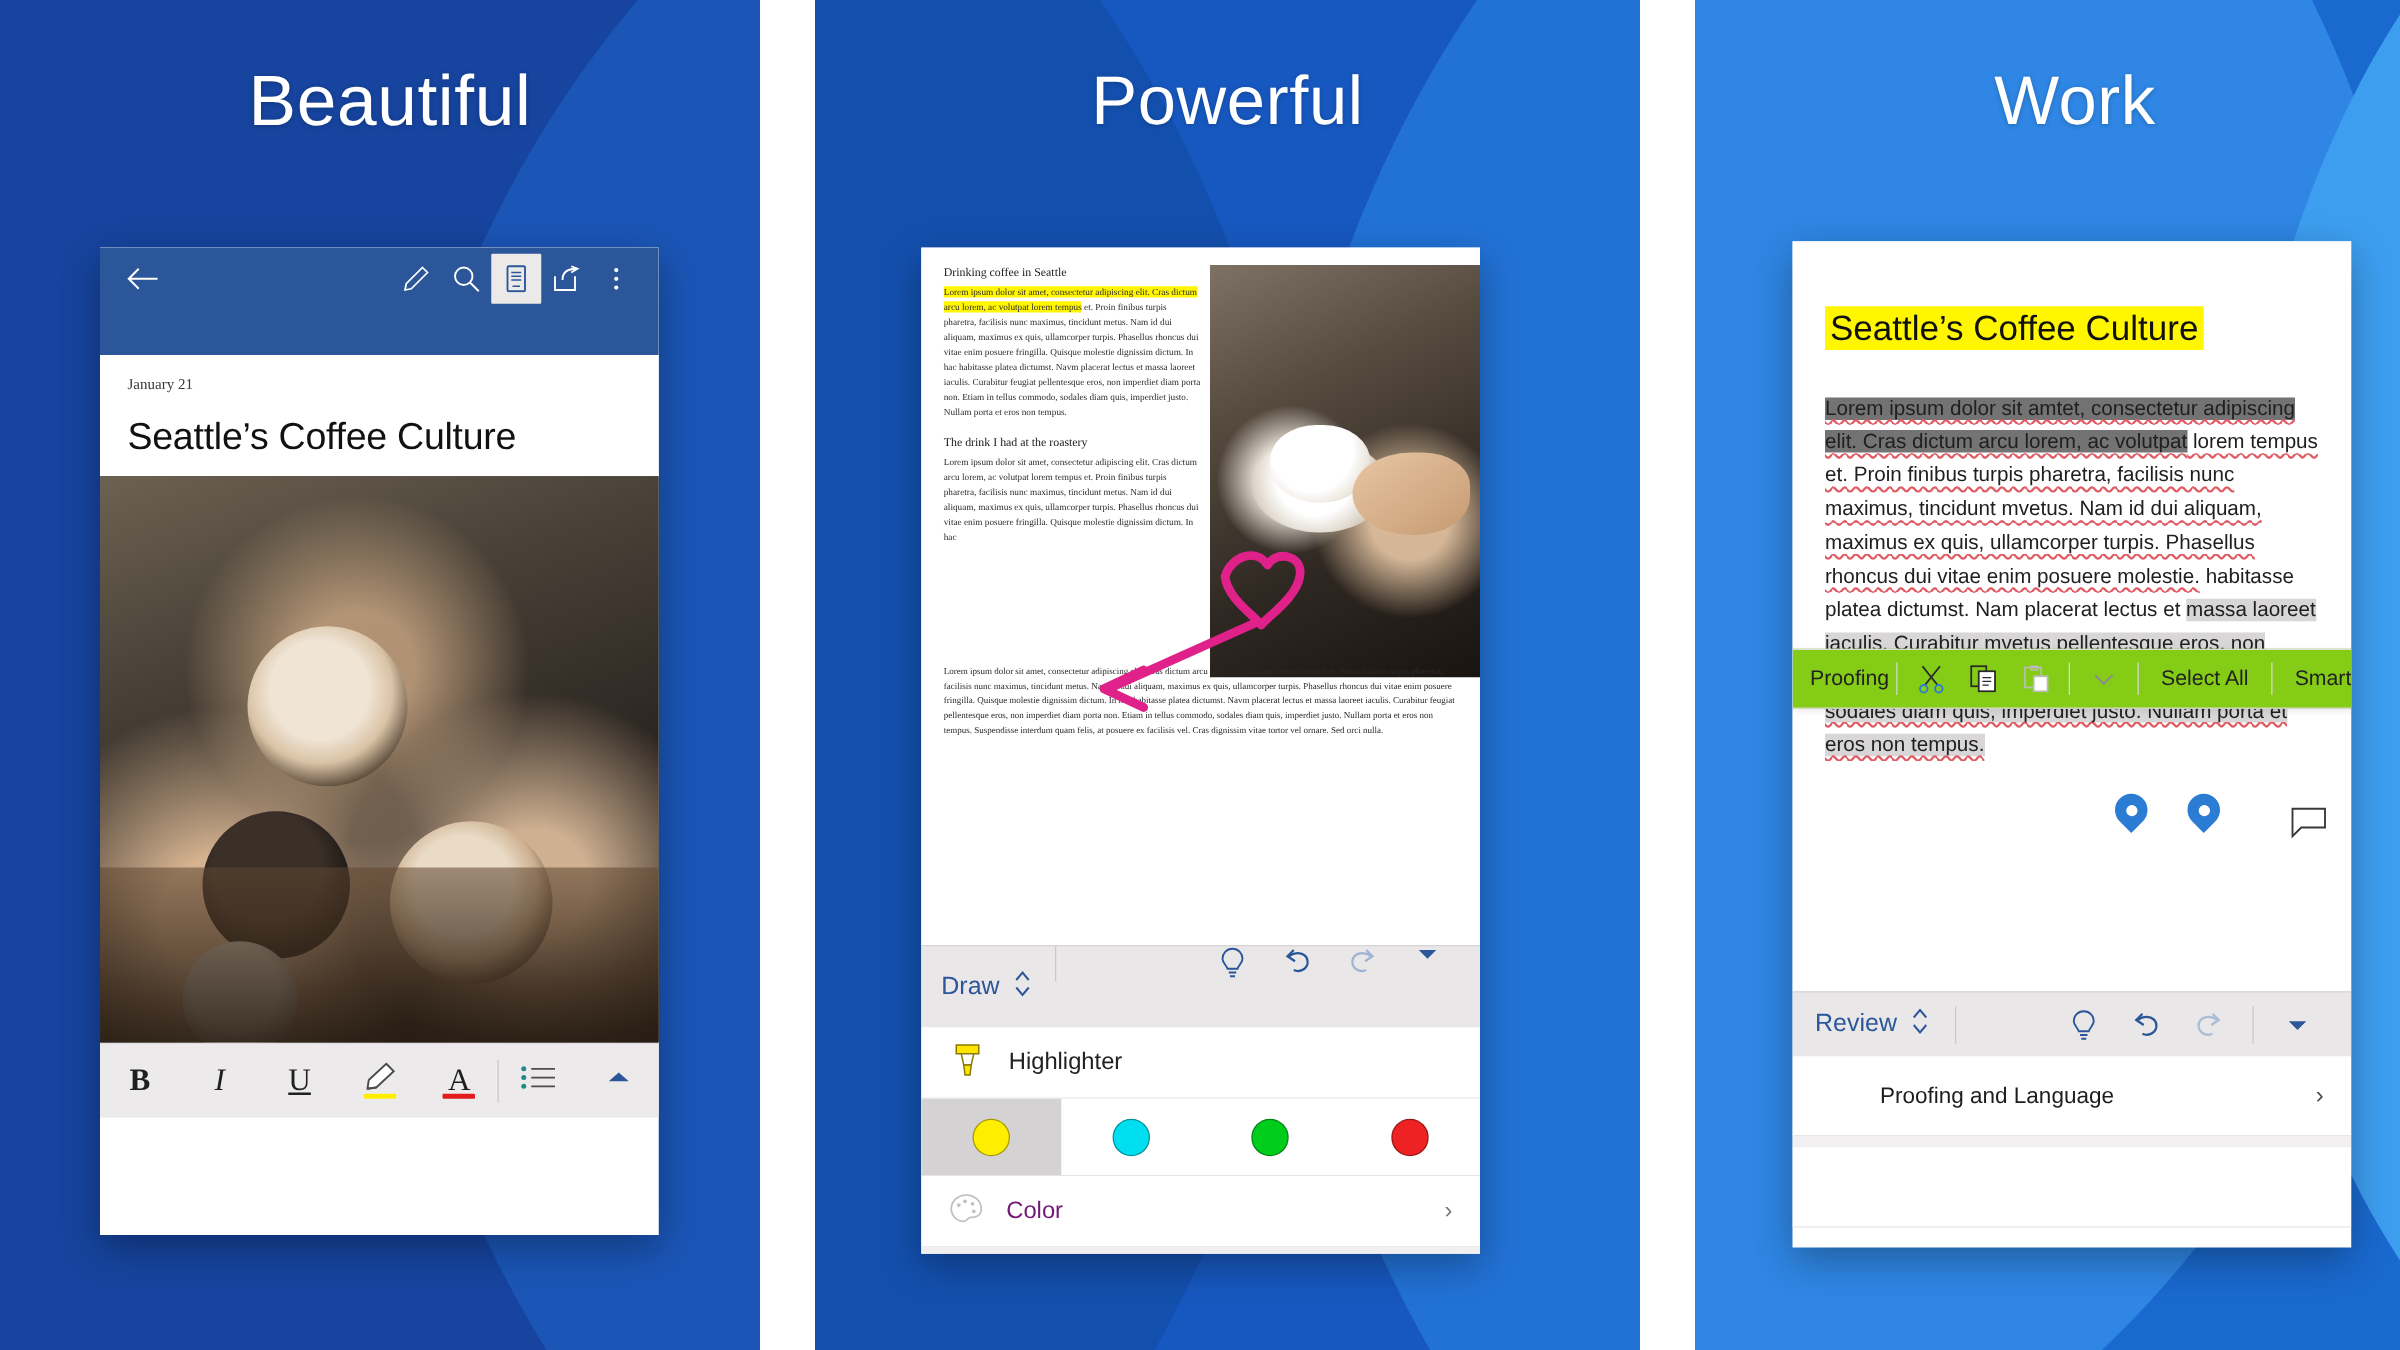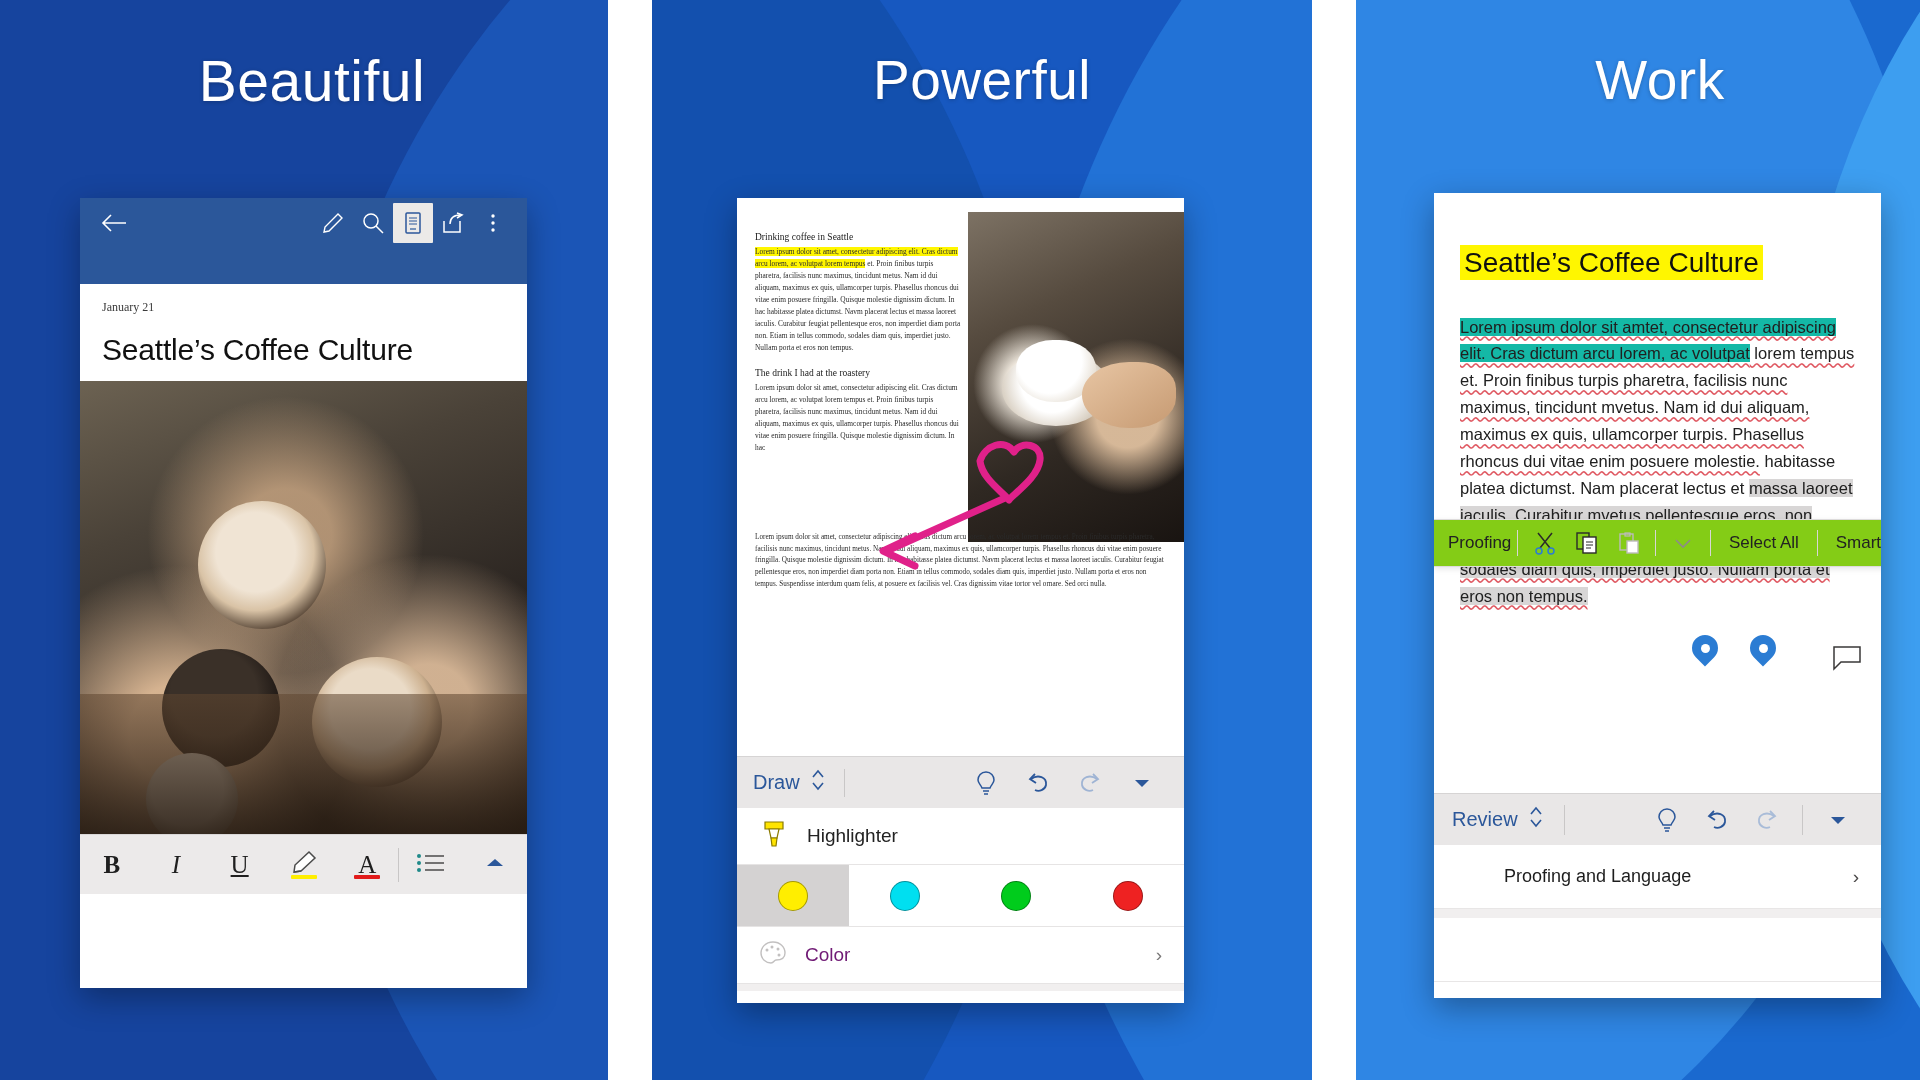--- a/index.html
+++ b/index.html
@@ -105,21 +105,21 @@
   .fmt .u { text-decoration: underline; font-family: "Liberation Serif", serif; }
   .fmt .bar { position: absolute; bottom: 16px; width: 26px; height: 4px; border-radius: 1px; }
   .fmt .divider { position: absolute; right: 0; top: 13px; height: 34px; width: 1px; background: #c8c6c6; }
 
   
   .d-doc { position: relative; background: #ffffff; height: 558px; overflow: hidden; }
   .d-col {
     position: absolute; left: 18px; top: 14px; width: 206px;
     font-family: "Liberation Serif", serif; color: #2a2a2a;
   }
-  .d-h { font-size: 9.5px; margin: 20px 0 4px; color: #1a1a1a; }
+  .d-h { font-size: 9.5px; margin: 2px 0 4px; color: #1a1a1a; }
   .d-p { font-size: 7.4px; line-height: 1.62; text-align: left; }
   .d-p .hl { background: #fff600; }
   .d-full {
     position: absolute; left: 18px; right: 14px; top: 334px;
     font-family: "Liberation Serif", serif; color: #2a2a2a;
     font-size: 7.2px; line-height: 1.62;
   }
   .d-img {
     position: absolute; right: 0; top: 14px; width: 216px; height: 330px; overflow: hidden;
   }
@@ -132,21 +132,21 @@
   }
   .d-img .saucer { position: absolute; width: 108px; height: 74px; left: 34px; top: 140px;
       border-radius: 50%; background: radial-gradient(circle at 46% 40%, #ffffff 0 42%, #ddd5c9 66%, #a89c8c 100%); }
   .d-img .mug { position: absolute; width: 80px; height: 62px; left: 48px; top: 128px;
       border-radius: 46% 46% 48% 48%; background: radial-gradient(circle at 42% 34%, #ffffff 0 52%, #e6dfd4 78%, #b9ad9c 100%); }
   .d-img .hand { position: absolute; width: 94px; height: 66px; right: 8px; top: 150px;
       border-radius: 50% 40% 46% 50%; background: linear-gradient(145deg, #e8c6a4, #c69a72); }
   .d-ink { position: absolute; left: 0; top: 0; width: 100%; height: 100%; pointer-events: none; }
 
   .d-ribbon {
-    background: #e9e7e7; height: 52px; display: flex; align-items: center;
+    background: #e9e7e7; height: 66px; display: flex; 
     border-top: 1px solid #d6d4d4; padding: 0 16px;
   }
   .d-tab { display: flex; align-items: center; gap: 10px; color: #2b579a; font-size: 20px; }
   .d-ribbon .sep { width: 1px; height: 28px; background: #c9c7c7; margin: 0 18px; }
   .d-ribbon .grow { flex: 1; }
   .d-ribbon .ricon { width: 52px; display: flex; justify-content: center; color: #2b579a; }
 
   .d-row {
     height: 57px; display: flex; align-items: center; padding: 0 22px;
     border-bottom: 1px solid #e6e4e4; background: #ffffff; gap: 18px;
@@ -159,21 +159,21 @@
   .d-sw { flex: 1; display: flex; align-items: center; justify-content: center; }
   .d-sw.sel { background: #d4d2d2; }
   .d-sw .dot { width: 30px; height: 30px; border-radius: 50%; border: 1.5px solid rgba(0,0,0,.35); }
   .d-strip { height: 7px; background: #f1efef; }
 
   
   .r-doc { position: relative; background: #ffffff; padding: 50px 26px 0; height: 600px; overflow: hidden; }
   .r-title { font-size: 28px; color: #111111; background: #fff600; display: inline; line-height: 1.45;
              padding: 2px 4px; font-weight: 400; }
   .r-body { margin-top: 30px; font-size: 16.5px; line-height: 1.63; color: #202020; }
-  .r-body .hl { background: #14b8a6; }
+  .r-body .hl { background: #737373; }
   .r-body .sel { background: #d8d6d6; }
   .sq { text-decoration: underline; text-decoration-style: wavy; text-decoration-color: #e05b64;
         text-underline-offset: 3px; }
 
   .r-float {
     position: absolute; left: 0; right: -14px; top: 326px; height: 48px;
     background: #84cc16; border-top: 1px solid #dddbdb; border-bottom: 1px solid #dddbdb;
     display: flex; align-items: center; padding: 0 14px; gap: 0; z-index: 6;
     box-shadow: 0 2px 6px rgba(0,0,0,.10);
   }

